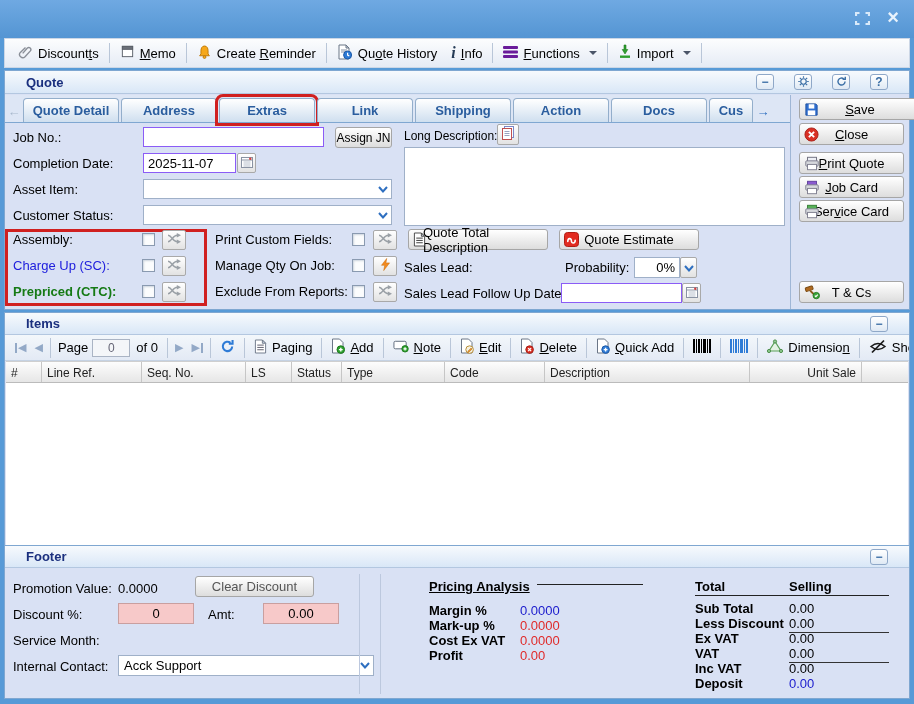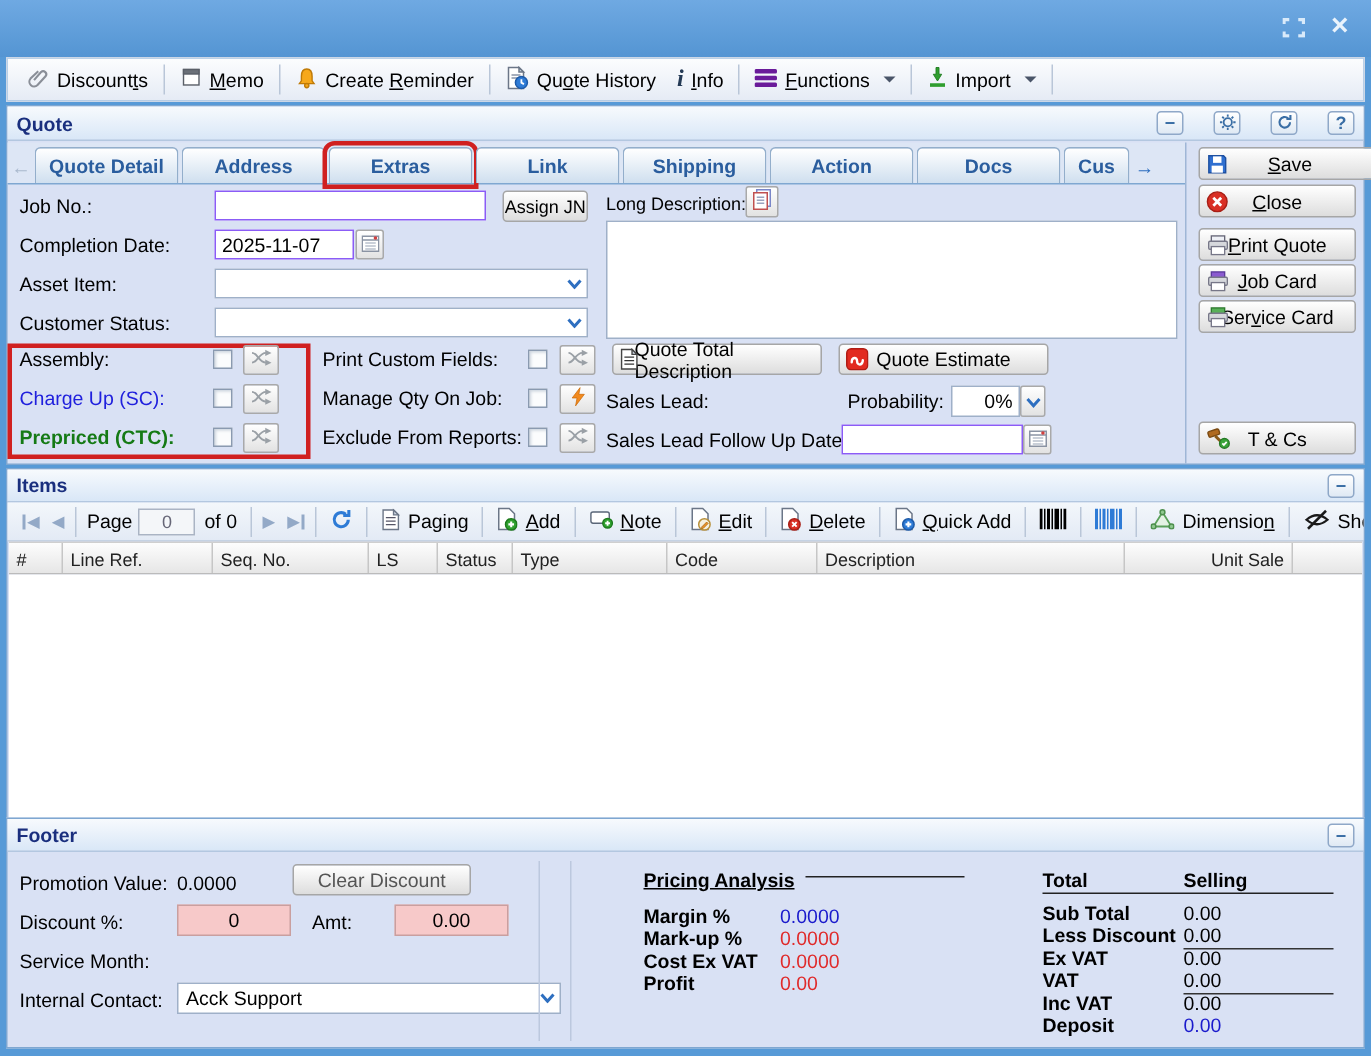--- a/index.html
+++ b/index.html
@@ -17,21 +17,21 @@
            display:flex;align-items:center;padding:0 6px;white-space:nowrap}
   .tb-btn{display:flex;align-items:center;gap:5px;padding:2px 7px;border-radius:2px}
   .tb-sep{width:1px;height:20px;background:#b9c6d8;margin:0 3px;flex:none}
   .caret{width:0;height:0;border-left:4px solid transparent;border-right:4px solid transparent;
          border-top:4px solid #4a5568;margin-left:4px}
   .accel{text-decoration:underline}
   
   .panel{position:absolute;left:4px;width:906px;background:#d9e1f4;border:1px solid #7fa7d1}
   .panel-header{position:absolute;left:0;top:0;right:0;height:23px;
                 background:linear-gradient(#f7fafd,#d9e7f7);border-bottom:1px solid #b3c7e0;
-                display:flex;align-items:center;padding:0 6px;gap:20px}
+                display:flex;align-items:center;padding:0 21px;gap:20px}
   .panel-title{font-weight:bold;color:#1a2f7e;font-size:13px}
   .mini-btn{width:18px;height:16px;border:1px solid #8fa8c8;border-radius:3px;flex:none;
             background:linear-gradient(#ffffff,#dfe9f4);color:#3a6ea5;font-size:12px;
             font-weight:bold;display:flex;align-items:center;justify-content:center;line-height:1}
   .spacer{flex:1}
   
   .btn{background:linear-gradient(#ffffff,#dddddd);border:1px solid #a6a6a6;border-radius:3px;
        display:flex;align-items:center;justify-content:center;font-size:13px;gap:4px}
   .btn-icon-left{position:absolute;display:flex;align-items:center}
   .tinput{position:absolute;background:#fff;border:1px solid #8b5cf6;height:20px;

